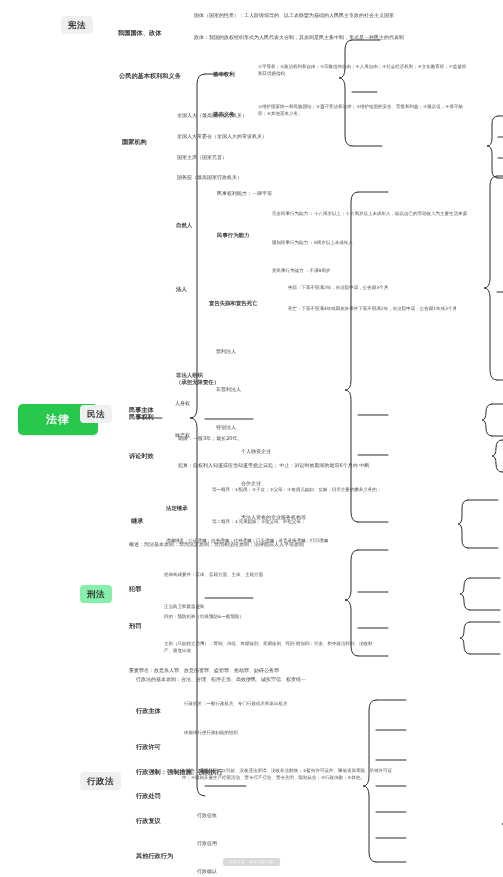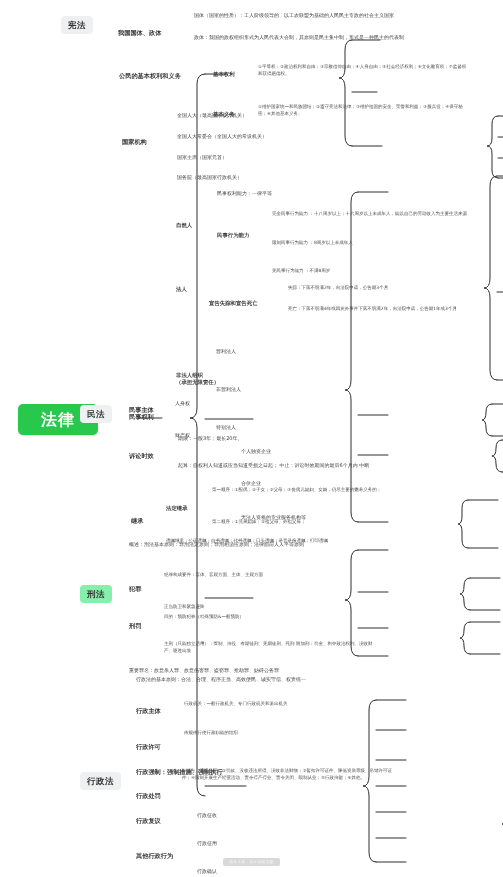--- a/index.html
+++ b/index.html
@@ -9,21 +9,21 @@
     color:#2b2b2b;
   }
   #map{position:absolute;inset:0;}
   svg.links{position:absolute;left:0;top:0;width:503px;height:877px;pointer-events:none;}
 
   .node{position:absolute;box-sizing:border-box;}
 
   
   .root{
     background:#27c84b;color:#fff;border-radius:5px;
-    font-size:16px;font-weight:bold;letter-spacing:1px;
+    font-size:11px;font-weight:bold;letter-spacing:1px;
     padding:6px 10px;line-height:1.2;
     display:flex;align-items:center;justify-content:center;
     box-shadow:0 1px 2px rgba(0,0,0,.12);
   }
   
   .l1{
     background:#eef0f2;border-radius:4px;color:#333;
     font-size:8.5px;font-weight:bold;letter-spacing:.5px;
     padding:4px 7px;line-height:1.2;
     display:flex;align-items:center;justify-content:center;

